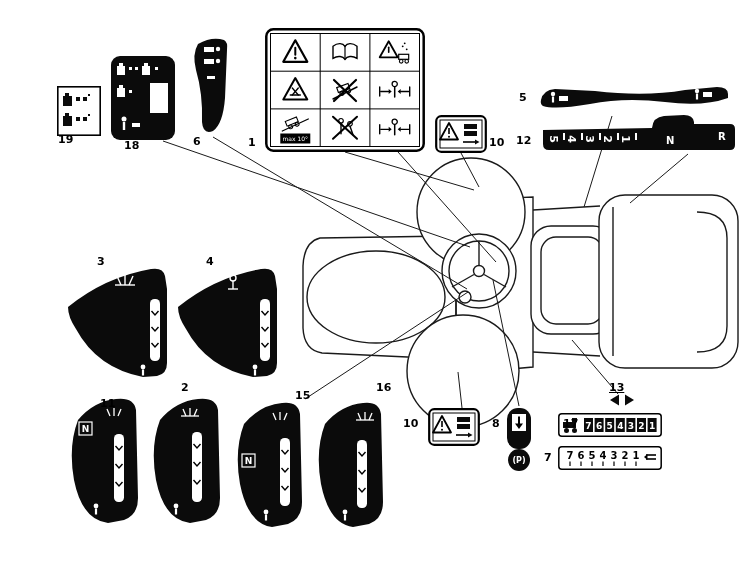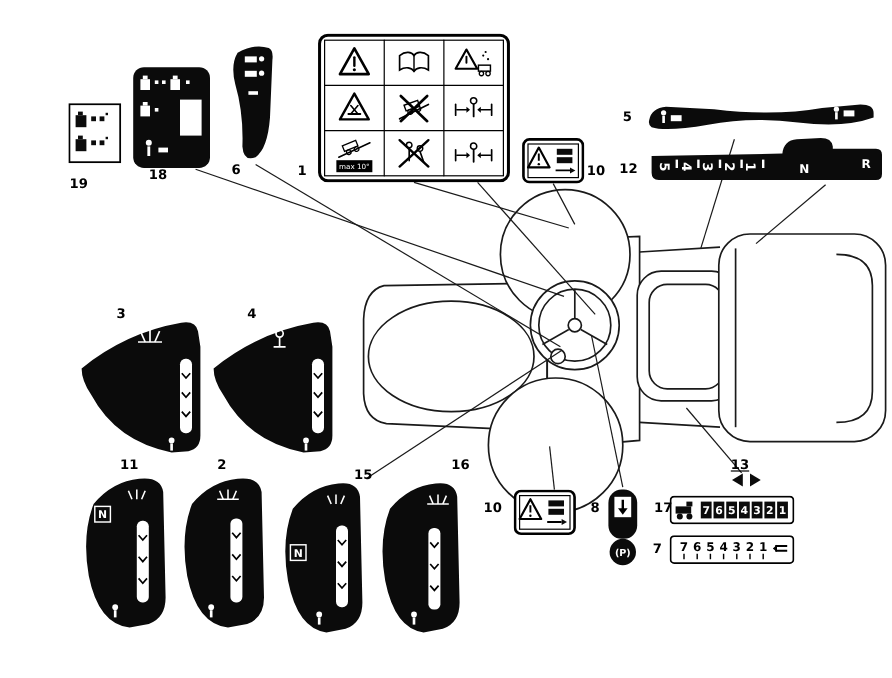--- a/index.html
+++ b/index.html
@@ -495,32 +495,32 @@
         <line x1="78" y1="15.5" x2="78" y2="20"></line>
       </g>
       <g stroke="#000" stroke-width="1.6">
         <line x1="88" y1="9" x2="98" y2="9"></line>
         <line x1="88" y1="13" x2="98" y2="13"></line>
         <polygon points="86,11 89.5,8 89.5,14" fill="#000" stroke="none"></polygon>
       </g>
     </svg>
   </div>
 
-  <span class="callout" style="left:58px;  top:148px;">19</span>
+  <span class="callout" style="left:58px;  top:134px;">19</span>
   <span class="callout" style="left:124px; top:140px;">18</span>
   <span class="callout" style="left:193px; top:136px;">6</span>
   <span class="callout" style="left:248px; top:137px;">1</span>
   <span class="callout" style="left:489px; top:137px;">10</span>
   <span class="callout" style="left:519px; top:92px;">5</span>
   <span class="callout" style="left:516px; top:135px;text-align:right;">12</span>
   <span class="callout" style="left:97px;  top:256px;">3</span>
   <span class="callout" style="left:206px; top:256px;">4</span>
-  <span class="callout" style="left:100px; top:382px;">11</span>
+  <span class="callout" style="left:100px; top:398px;">11</span>
   <span class="callout" style="left:181px; top:382px;">2</span>
   <span class="callout" style="left:295px; top:390px;">15</span>
   <span class="callout" style="left:376px; top:382px;text-align:center;">16</span>
   <span class="callout" style="left:403px; top:418px;">10</span>
   <span class="callout" style="left:492px; top:418px;">8</span>
-  <span class="callout" style="left:545px; top:418px;">17</span>
+  <span class="callout" style="left:563px; top:418px;">17</span>
   <span class="callout" style="left:609px; top:382px;text-decoration:underline;">13</span>
   <span class="callout" style="left:544px; top:452px;">7</span>
 
 </div>
 
 </body></html>

